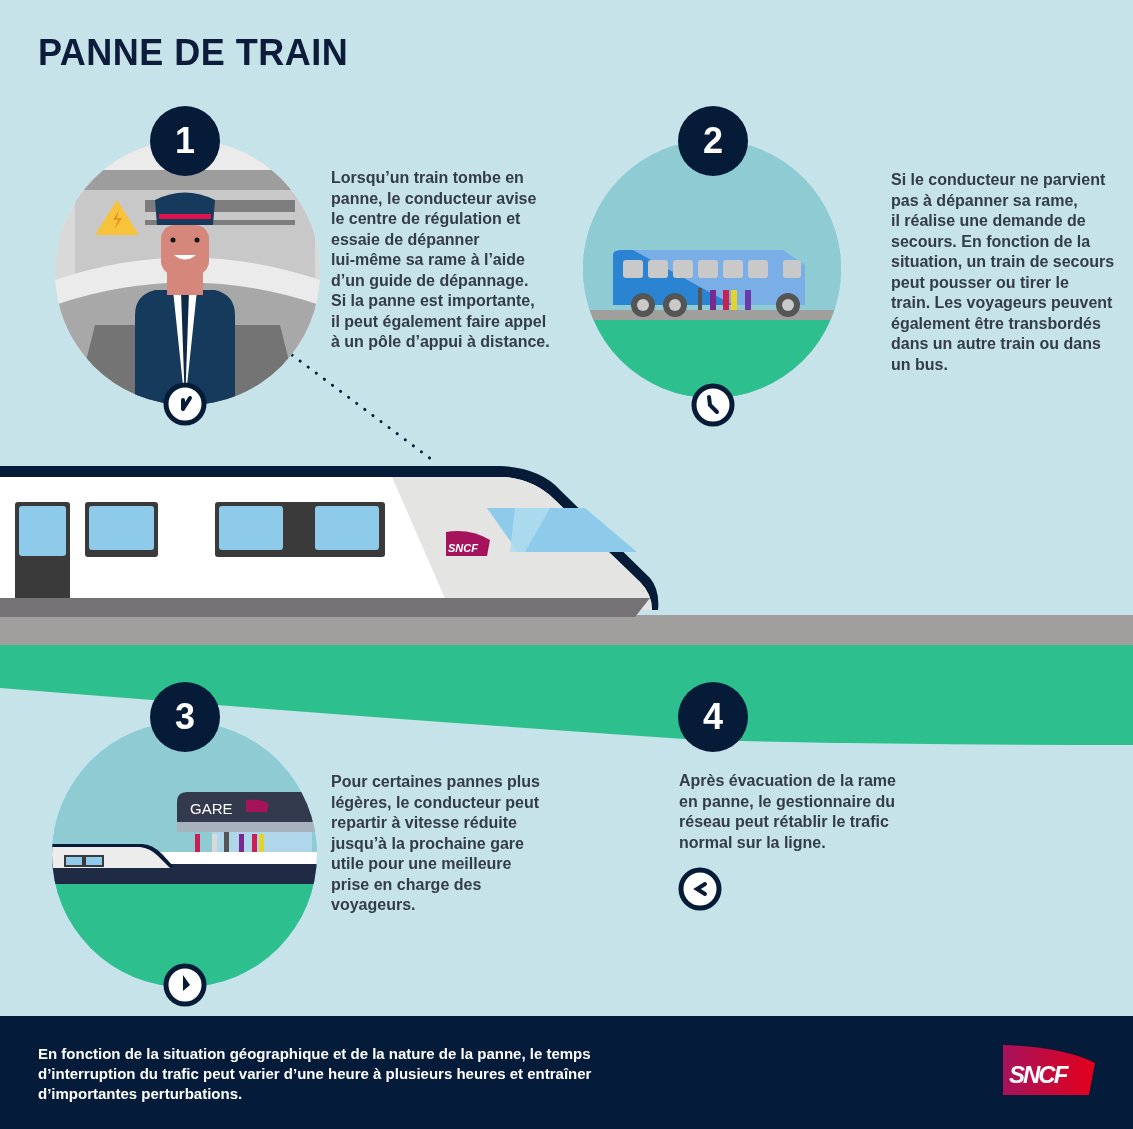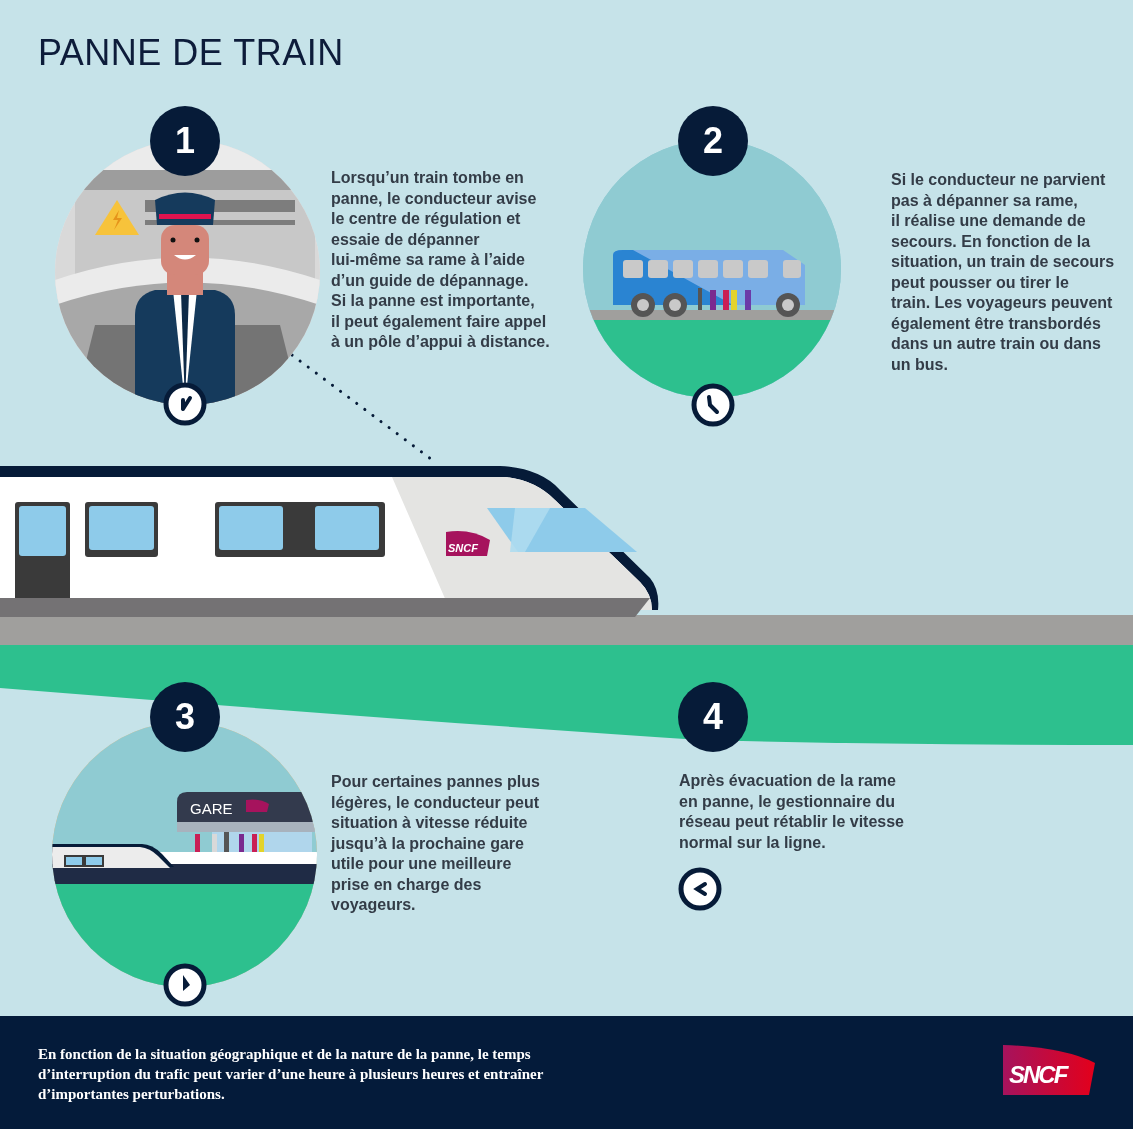--- a/index.html
+++ b/index.html
@@ -1,25 +1,25 @@
 <!DOCTYPE html>
 <html><head>
 <meta charset="utf-8">
 <style>
   * { box-sizing: border-box; margin: 0; padding: 0; }
   html, body { width: 1133px; height: 1129px; overflow: hidden; }
   body { background: #c6e3e9; font-family: "Liberation Sans", "DejaVu Sans", sans-serif; position: relative; }
   .abs { position: absolute; }
-  .title { left: 38px; top: 32px; font-size: 36px; font-weight: 400; color: #0d1c3a; letter-spacing: 0.5px; text-align: right; }
+  .title { left: 38px; top: 32px; font-size: 36px; font-weight: 700; color: #0d1c3a; letter-spacing: 0.5px; text-align: right; }
   .step-text { font-size: 16px; font-weight: 700; color: #333c47; line-height: 20.5px; white-space: pre-line; }
   .num { width: 70px; height: 70px; border-radius: 50%; background: #061b38; color: #fff; font-size: 36px; font-weight: 700; display: flex; align-items: center; justify-content: center; z-index: 5; }
   .clock { width: 44px; height: 44px; z-index: 5; }
   .circle { border-radius: 50%; overflow: hidden; }
   .footer { left: 0; top: 1016px; width: 1133px; height: 113px; background: #041b3a; }
-  .footer-text { left: 38px; top: 1044px; width: 700px; color: #fff; font-size: 15px; font-weight: 700; line-height: 20px; white-space: pre-line; font-family: Liberation Serif, serif; }
+  .footer-text { left: 38px; top: 1044px; width: 700px; color: #fff; font-size: 15px; font-weight: 700; line-height: 20px; white-space: pre-line; font-family: Liberation Sans, sans-serif; }
   .logo-box { left: 1003px; top: 1045px; width: 96px; height: 50px; }
   .logo-sub { left: 1000px; top: 1136px; width: 100px; text-align: center; color: #fff; font-size: 11px; font-weight: 700; letter-spacing: 1.5px; }
 </style>
 </head>
 <body>
 
 <div class="abs title">PANNE DE TRAIN</div>
 
 <svg class="abs" style="left:0;top:600px;z-index:0" width="1133" height="160">
   <path d="M0 45 L1133 45 L1133 145 Q900 145 700 140 Q400 120 0 88 Z" fill="#2dc08e"></path>
@@ -145,21 +145,21 @@
 pas à dépanner sa rame,
 il réalise une demande de
 secours. En fonction de la
 situation, un train de secours
 peut pousser ou tirer le
 train. Les voyageurs peuvent
 également être transbordés
 dans un autre train ou dans
 un bus.</div>
 
-<div class="abs circle" style="left:52px;top:722px;width:265px;height:265px;background:#fdba74;z-index:2">
+<div class="abs circle" style="left:52px;top:722px;width:265px;height:265px;background:#7dd3fc;z-index:2">
   <svg width="265" height="265" viewBox="0 0 265 265">
     <rect x="0" y="0" width="265" height="265" fill="#8fcbd2"></rect>
     <rect x="0" y="160" width="265" height="110" fill="#2dc08e"></rect>
     <rect x="0" y="142" width="265" height="20" fill="#1f2b45"></rect>
     <rect x="0" y="130" width="265" height="12" fill="#ffffff"></rect>
     <g>
       <path d="M125 80 Q125 70 135 70 L265 70 L265 100 L125 100 Z" fill="#333a4d"></path>
       <rect x="125" y="100" width="140" height="10" fill="#a8b2bd"></rect>
       <rect x="160" y="110" width="100" height="20" fill="#b0d6ec"></rect>
       <text x="138" y="92" font-size="15" fill="#fff" font-family="Liberation Sans, sans-serif">GARE</text>
@@ -182,30 +182,30 @@
     </g>
   </svg>
 </div>
 <div class="abs num" style="left:150px;top:682px">3</div>
 <svg class="abs clock" style="left:163px;top:963px" viewBox="0 0 44 44">
   <circle cx="22" cy="22" r="19" fill="#fff" stroke="#061b38" stroke-width="5"></circle>
   <path d="M20 12 L20 28 L27 22 Z" fill="#061b38"></path>
 </svg>
 <div class="abs step-text" style="left:331px;top:772px">Pour certaines pannes plus
 légères, le conducteur peut
-situation à vitesse réduite
+repartir à vitesse réduite
 jusqu’à la prochaine gare
 utile pour une meilleure
 prise en charge des
 voyageurs.</div>
 
 <div class="abs num" style="left:678px;top:682px">4</div>
 <div class="abs step-text" style="left:679px;top:771px">Après évacuation de la rame
 en panne, le gestionnaire du
-réseau peut rétablir le vitesse
+réseau peut rétablir le trafic
 normal sur la ligne.</div>
 <svg class="abs clock" style="left:678px;top:867px" viewBox="0 0 44 44">
   <circle cx="22" cy="22" r="19" fill="#fff" stroke="#061b38" stroke-width="5"></circle>
   <path d="M27 17 L19 22 L27 27" stroke="#061b38" stroke-width="4" fill="none" stroke-linecap="round"></path>
 </svg>
 
 <div class="abs footer"></div>
 <div class="abs footer-text">En fonction de la situation géographique et de la nature de la panne, le temps
 d’interruption du trafic peut varier d’une heure à plusieurs heures et entraîner
 d’importantes perturbations.</div>

